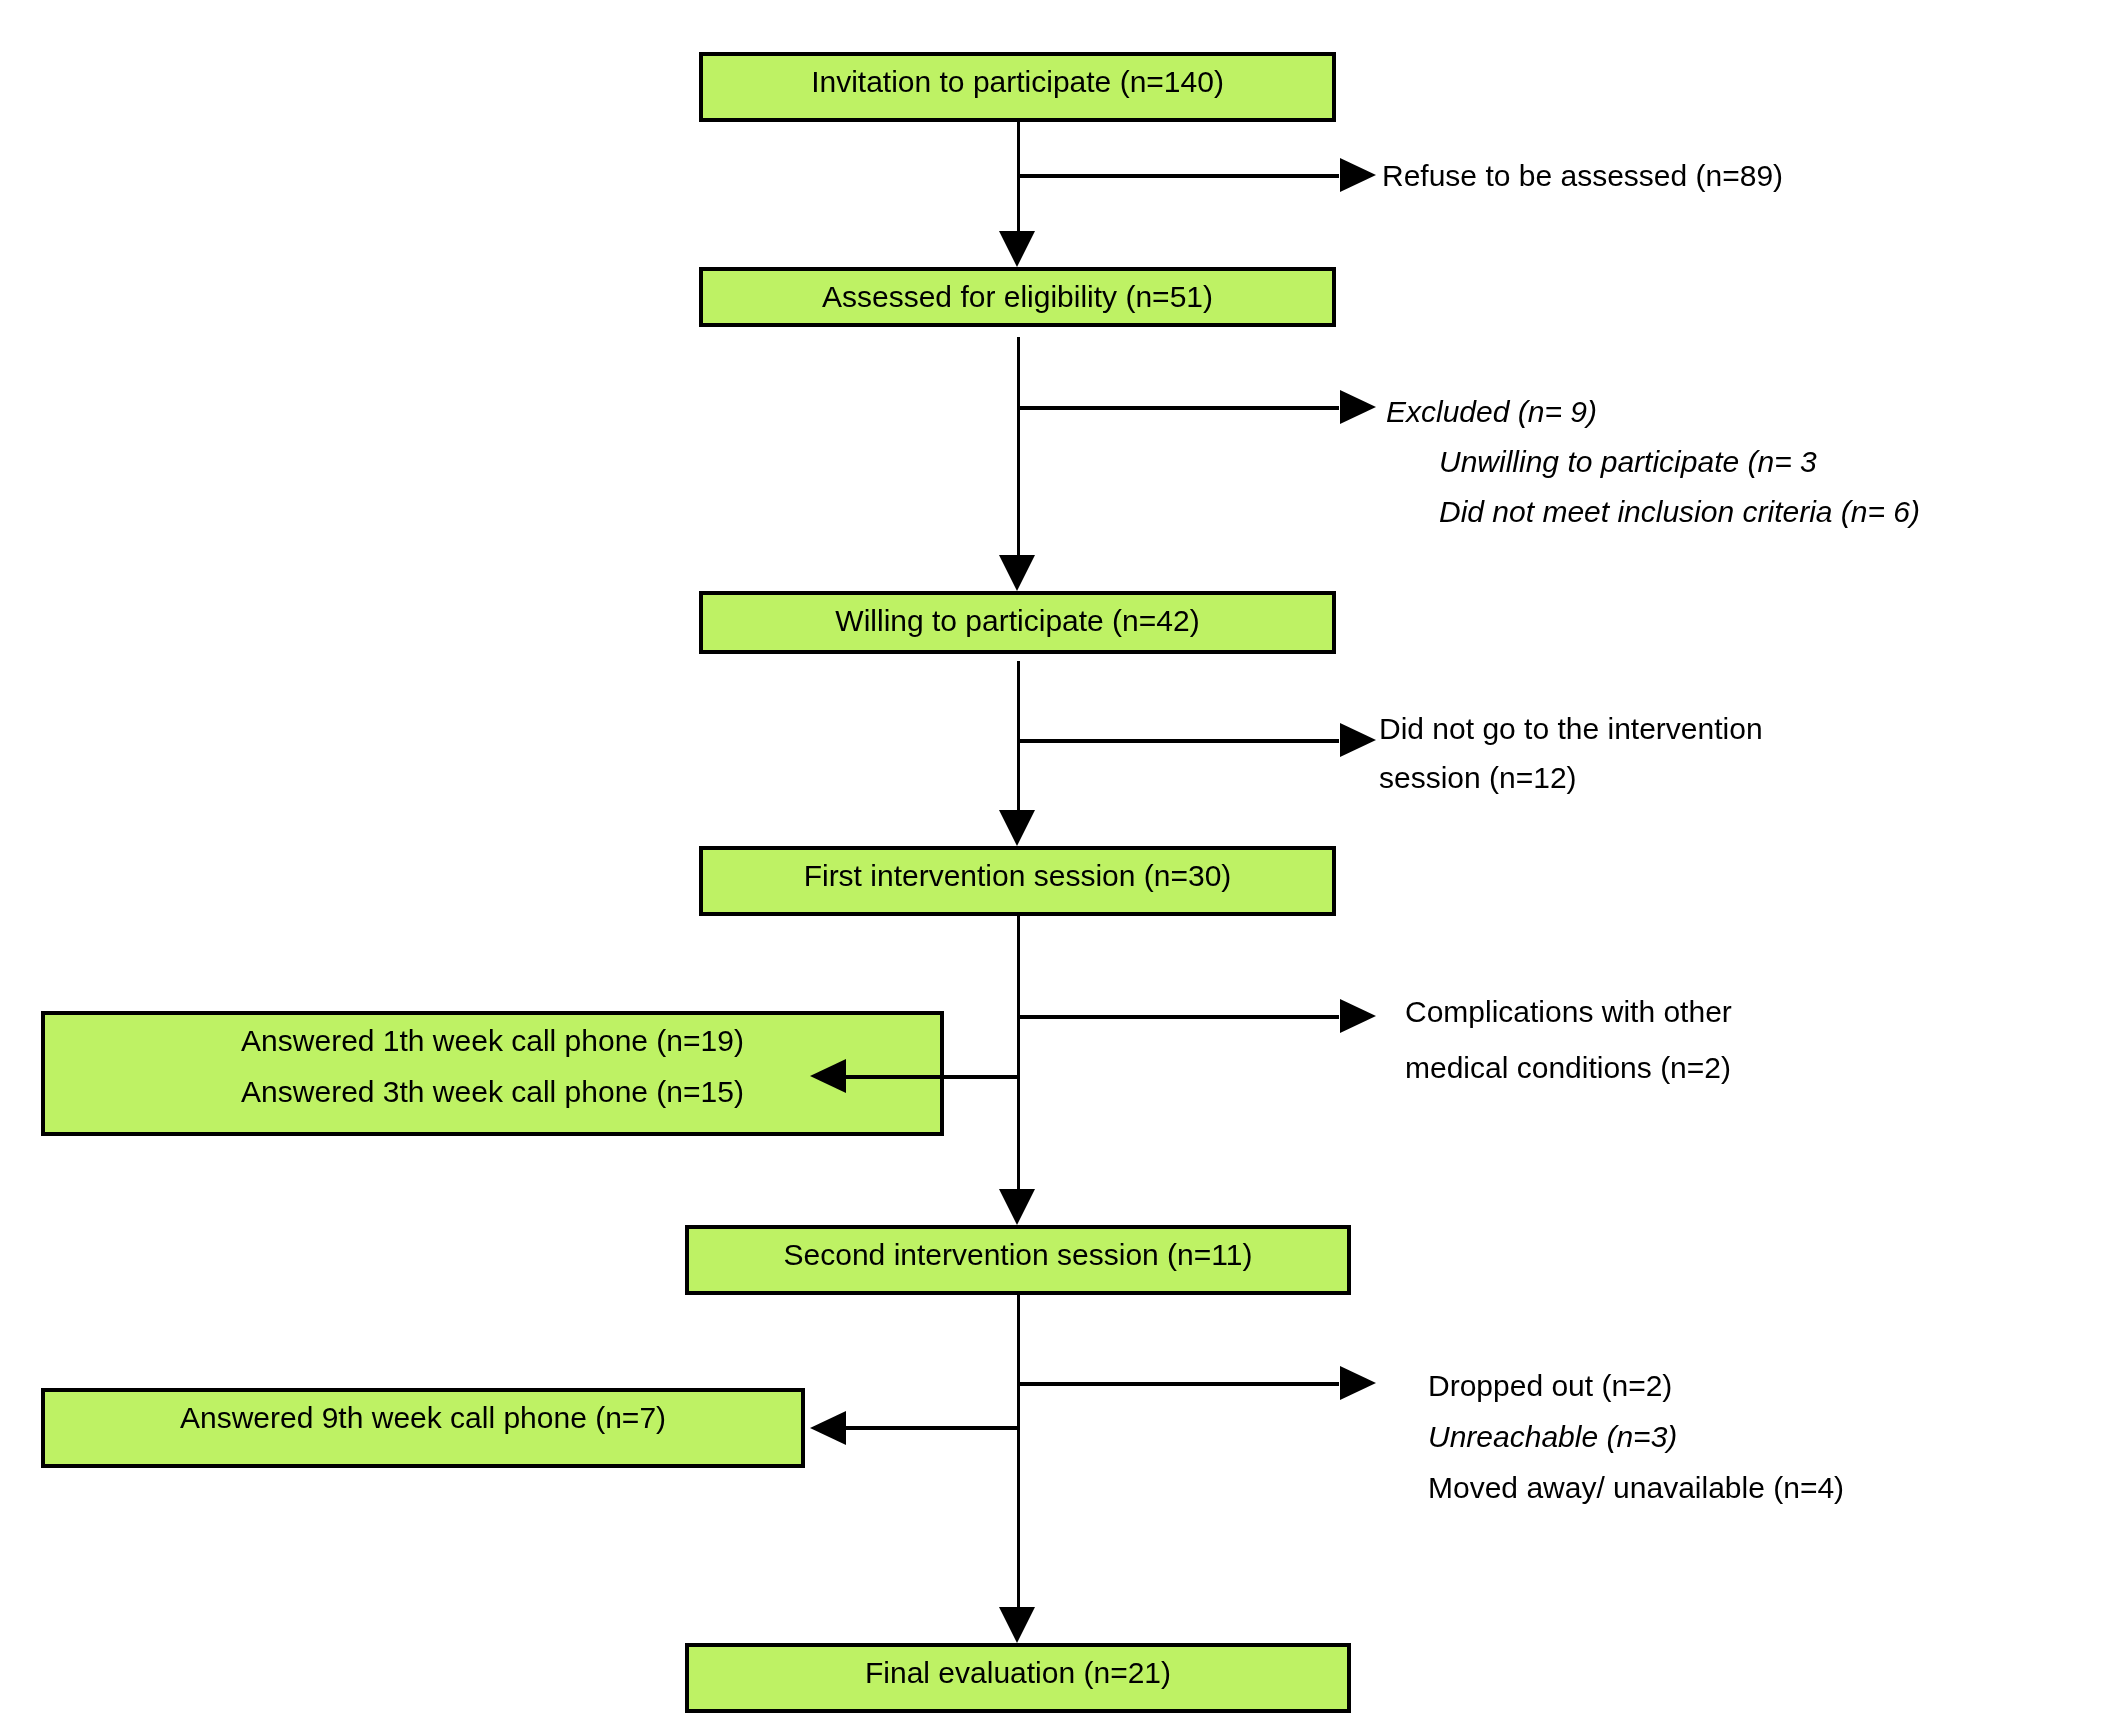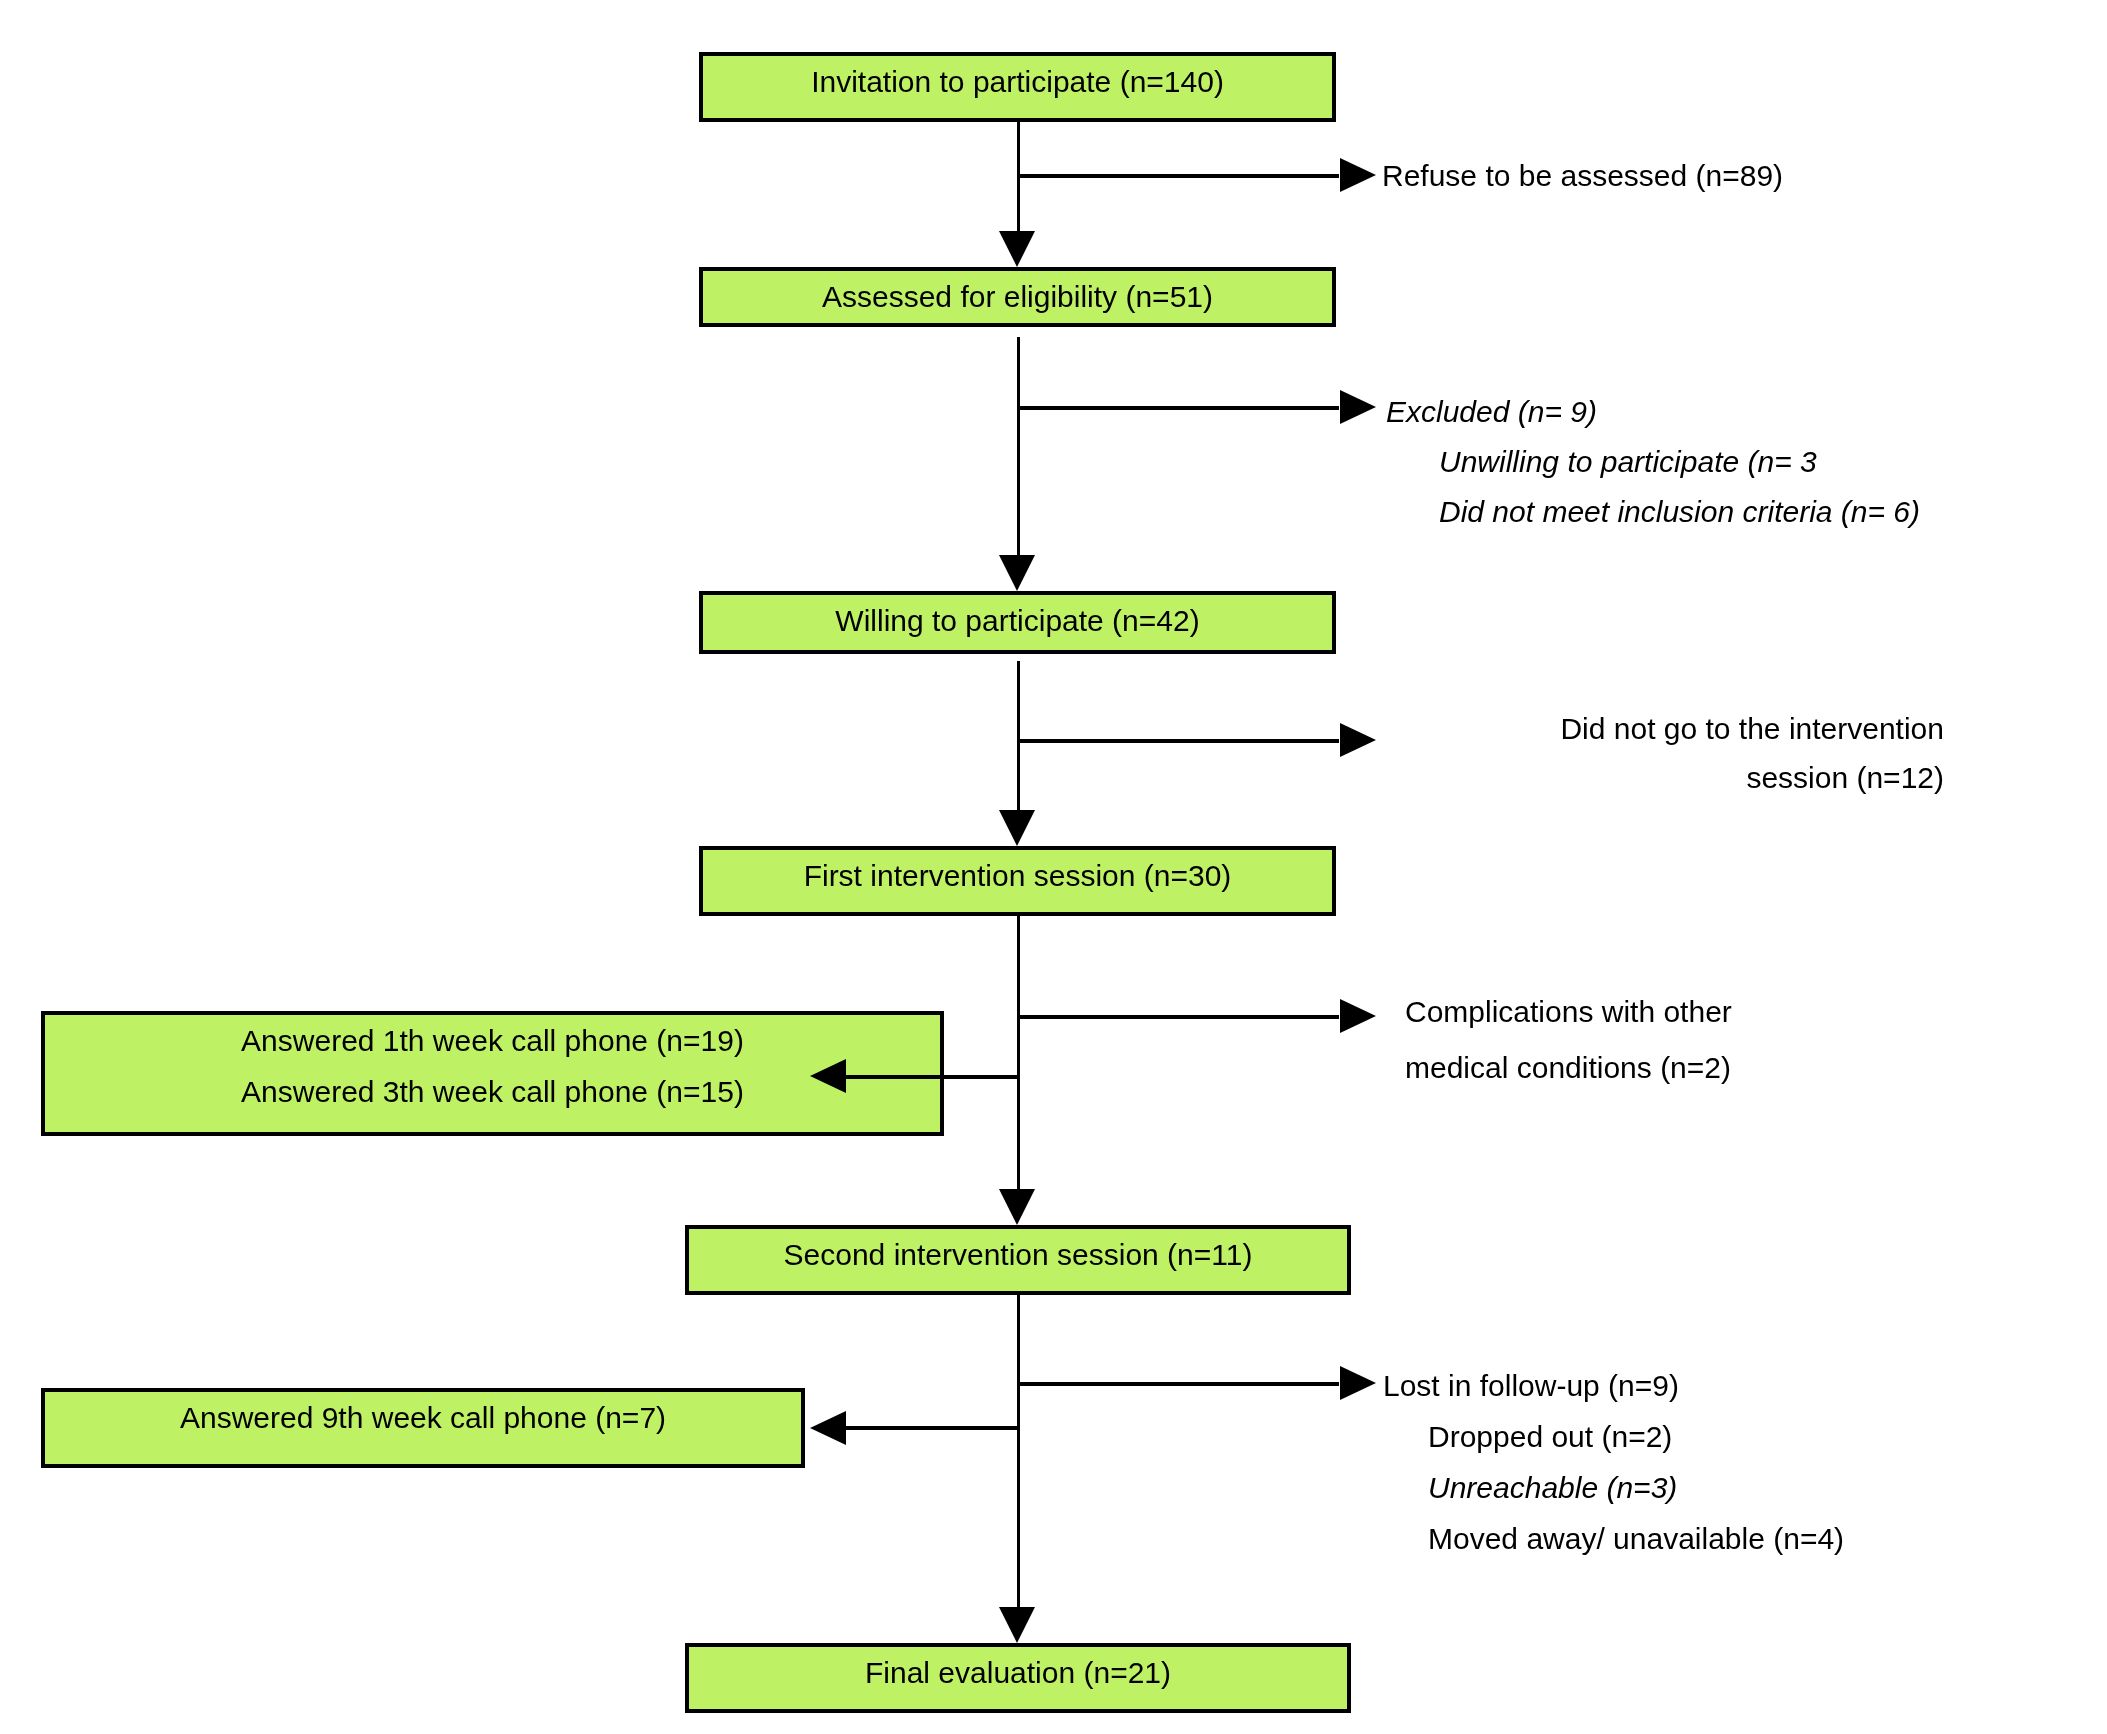--- a/index.html
+++ b/index.html
@@ -44,21 +44,21 @@
     border-bottom:17.7px solid transparent;
     border-right:36px solid #000000;
   }
   .note{
     position:absolute;
     font-size:30px;
     line-height:51px;
     white-space:nowrap;
   }
   .note .indent{padding-left:53px;}
-  .note-center{text-align:right;white-space:nowrap;}
+  .note-center{text-align:left;white-space:nowrap;}
 </style>
 </head>
 <body>
 
 <div class="canvas">
 
   <div class="box" style="left:699px;top:52px;width:637px;height:70px;">
     <span>Invitation to participate (n=140)</span>
   </div>
 
@@ -139,20 +139,19 @@
     <div>Did not go to the intervention</div>
     <div>session (n=12)</div>
   </div>
 
   <div class="note" style="left:1405px;top:984px;line-height:56px;">
     <div>Complications with other</div>
     <div>medical conditions (n=2)</div>
   </div>
 
   <div class="note" style="left:1383px;top:1360px;line-height:51px;">
-    <div>Lost in follow-up (n=9)</div>
     <div class="indent" style="padding-left:45px;">Dropped out (n=2)</div>
     <div class="indent" style="padding-left:45px;font-style:italic;">Unreachable (n=3)</div>
     <div class="indent" style="padding-left:45px;">Moved away/ unavailable (n=4)</div>
   </div>
 
 </div>
 
 
 </body></html>

